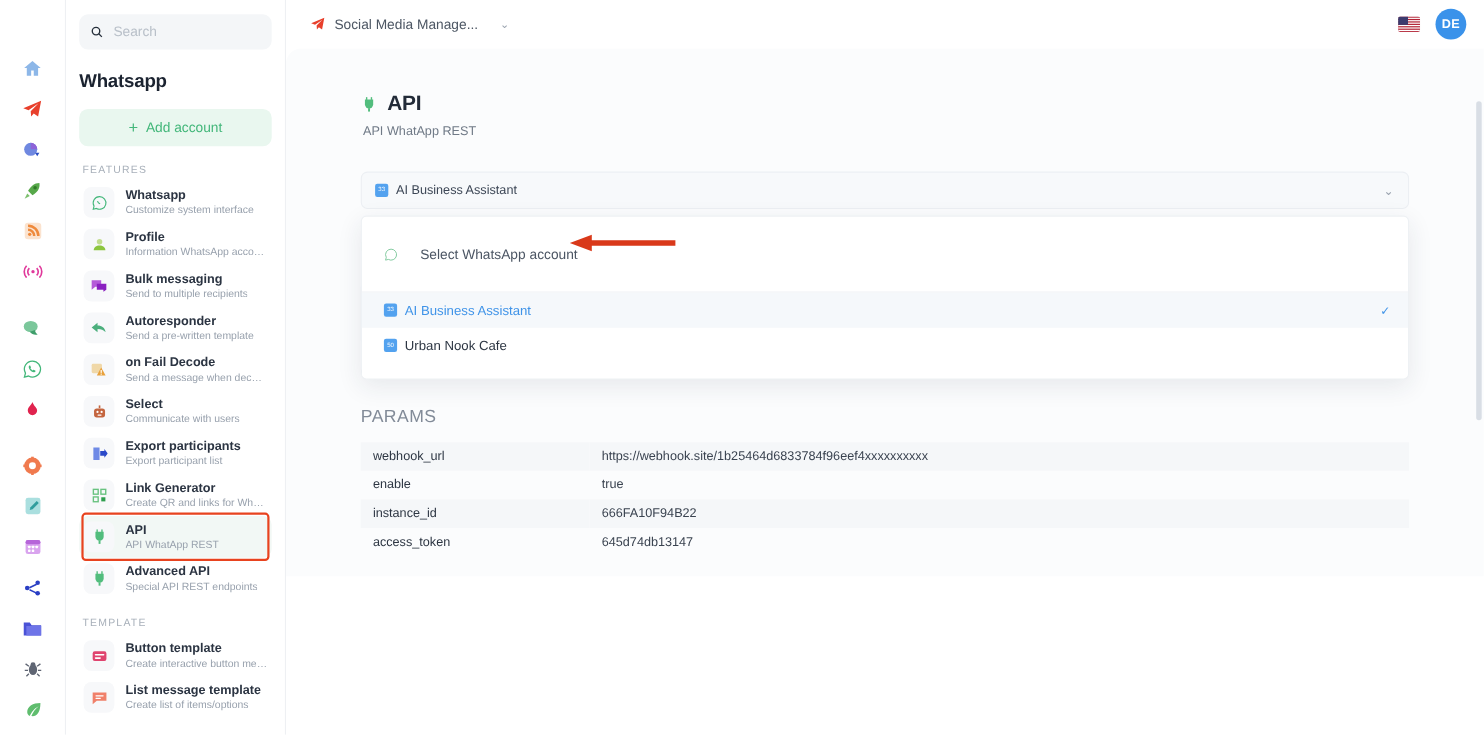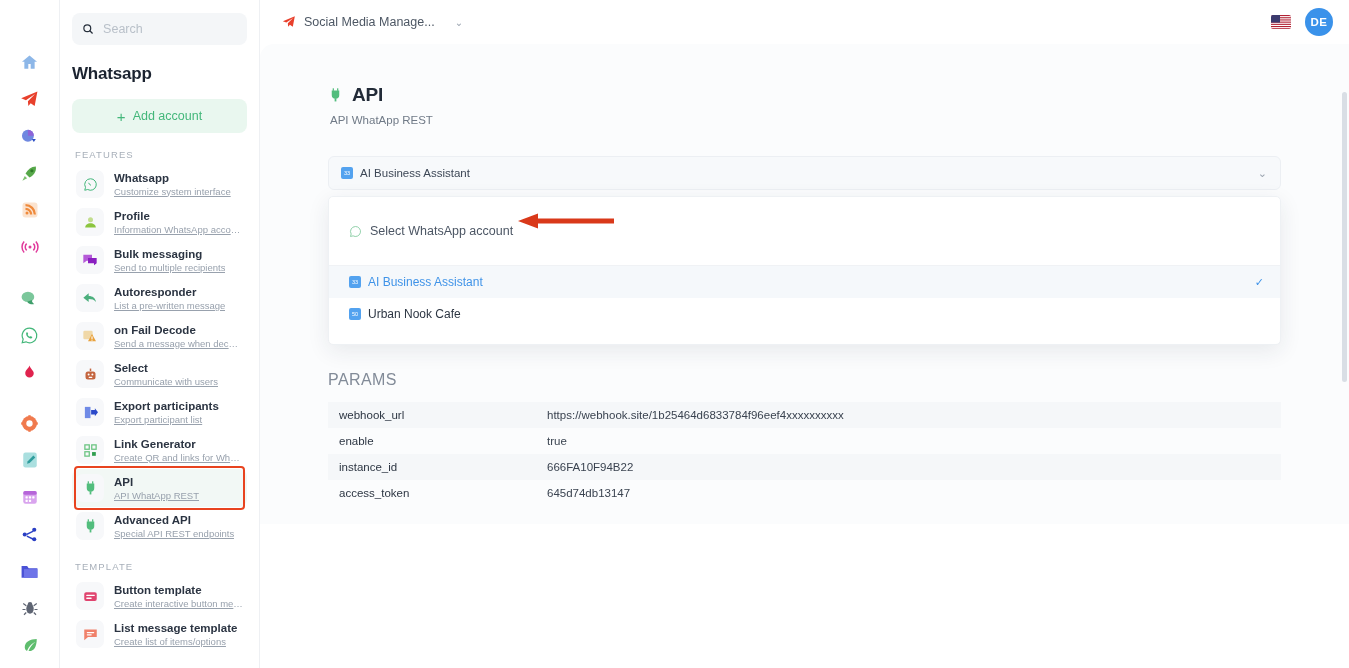--- a/index.html
+++ b/index.html
@@ -77,21 +77,20 @@
   }
   .nav-txt { overflow: hidden; }
   .nav-name {
     font-size: 11.5px; font-weight: 700; color: #2b3442; line-height: 14px;
     white-space: nowrap;
   }
   .nav-desc {
     font-size: 9.5px; color: #98a1ad; line-height: 13px;
     white-space: nowrap; overflow: hidden; text-overflow: ellipsis;
     max-width: 145px;
-    text-decoration: underline;
   }
   .redbox {
     position: absolute; left: 2px; right: 2px; top: -3px; bottom: -3px;
     border: 2px solid #e8431f; border-radius: 4px; pointer-events: none;
   }
 
   
   .main { flex: 1; height: 524px; position: relative; background: #ffffff; overflow: hidden; }
   .topbar {
     height: 44px; background: #ffffff;
@@ -144,21 +143,21 @@
   .dropdown {
     position: absolute; left: 0; right: 0; top: 40px;
     background: #ffffff;
     border: 1px solid #eef1f4;
     border-radius: 5px;
     box-shadow: 0 6px 22px rgba(34,48,70,.09);
     z-index: 30;
   }
   .dd-search {
     height: 68px; display: flex; align-items: center; padding: 0 20px;
-    gap: 8px;
+    gap: 20px;
   }
   .dd-search-text { font-size: 12.5px; color: #4c5664; }
   .dd-divider { height: 1px; background: #f0f2f5; }
   .dd-opt {
     height: 32px; display: flex; align-items: center; padding: 0 16px 0 20px;
     cursor: pointer; font-size: 12px;
   }
   .dd-opt.sel { background: #f5f8fb; color: #3f93e8; }
   .dd-opt-label { color: #2d3643; }
   .dd-opt.sel .dd-opt-label { color: #3f93e8; }
@@ -383,21 +382,21 @@
     </div>
 
     <div class="nav-item">
       <div class="nav-ico">
         <svg width="16" height="16" viewBox="0 0 24 24">
             <path d="M10 5v4c6 0 10 3 11 9-3-3.5-6-4.5-11-4.5V18L2 11.5z" fill="#4caf7d"></path>
           </svg>
       </div>
       <div class="nav-txt">
         <div class="nav-name">Autoresponder</div>
-        <div class="nav-desc">List a pre-written message</div>
+        <div class="nav-desc">Send a pre-written template</div>
       </div>
     </div>
 
     <div class="nav-item">
       <div class="nav-ico">
         <svg width="16" height="16" viewBox="0 0 24 24">
             <rect x="2" y="4" width="14" height="13" rx="2" fill="#f0d8a8"></rect>
             <path d="M15 9l6 11H9z" fill="#e8a13c"></path>
             <rect x="14.2" y="12.5" width="1.6" height="4" fill="#fff"></rect>
             <rect x="14.2" y="17.4" width="1.6" height="1.6" fill="#fff"></rect>

